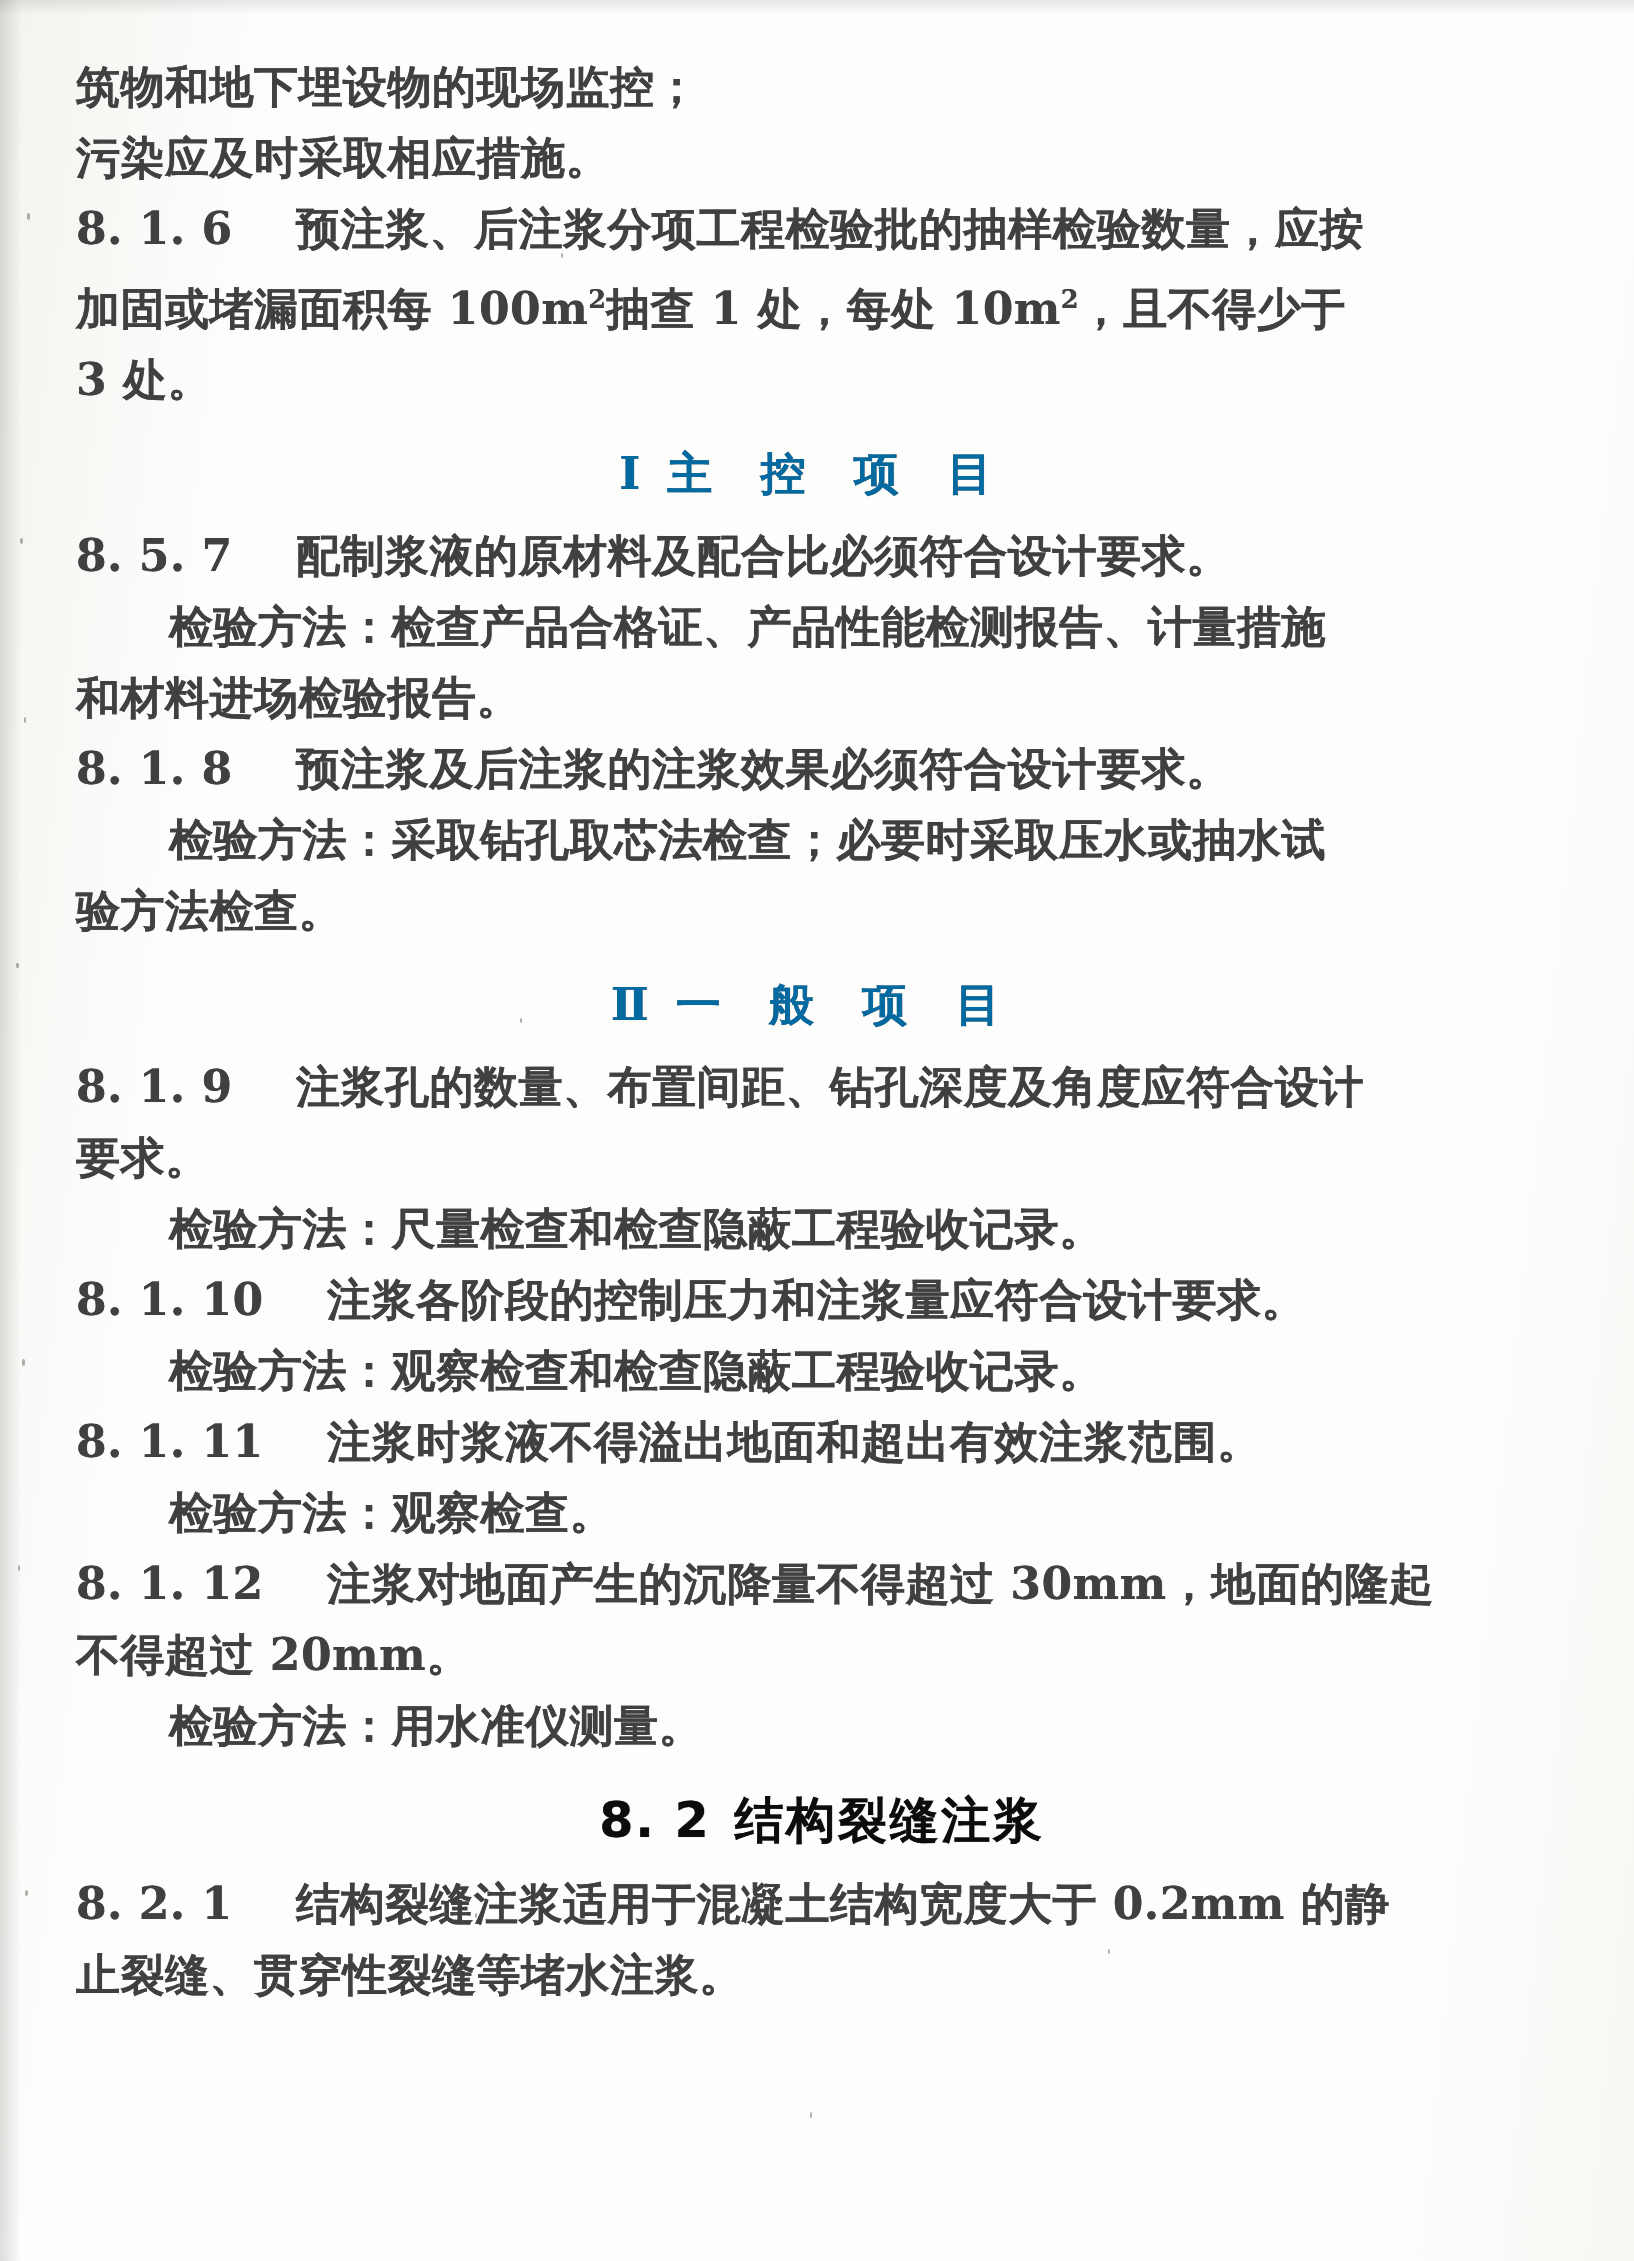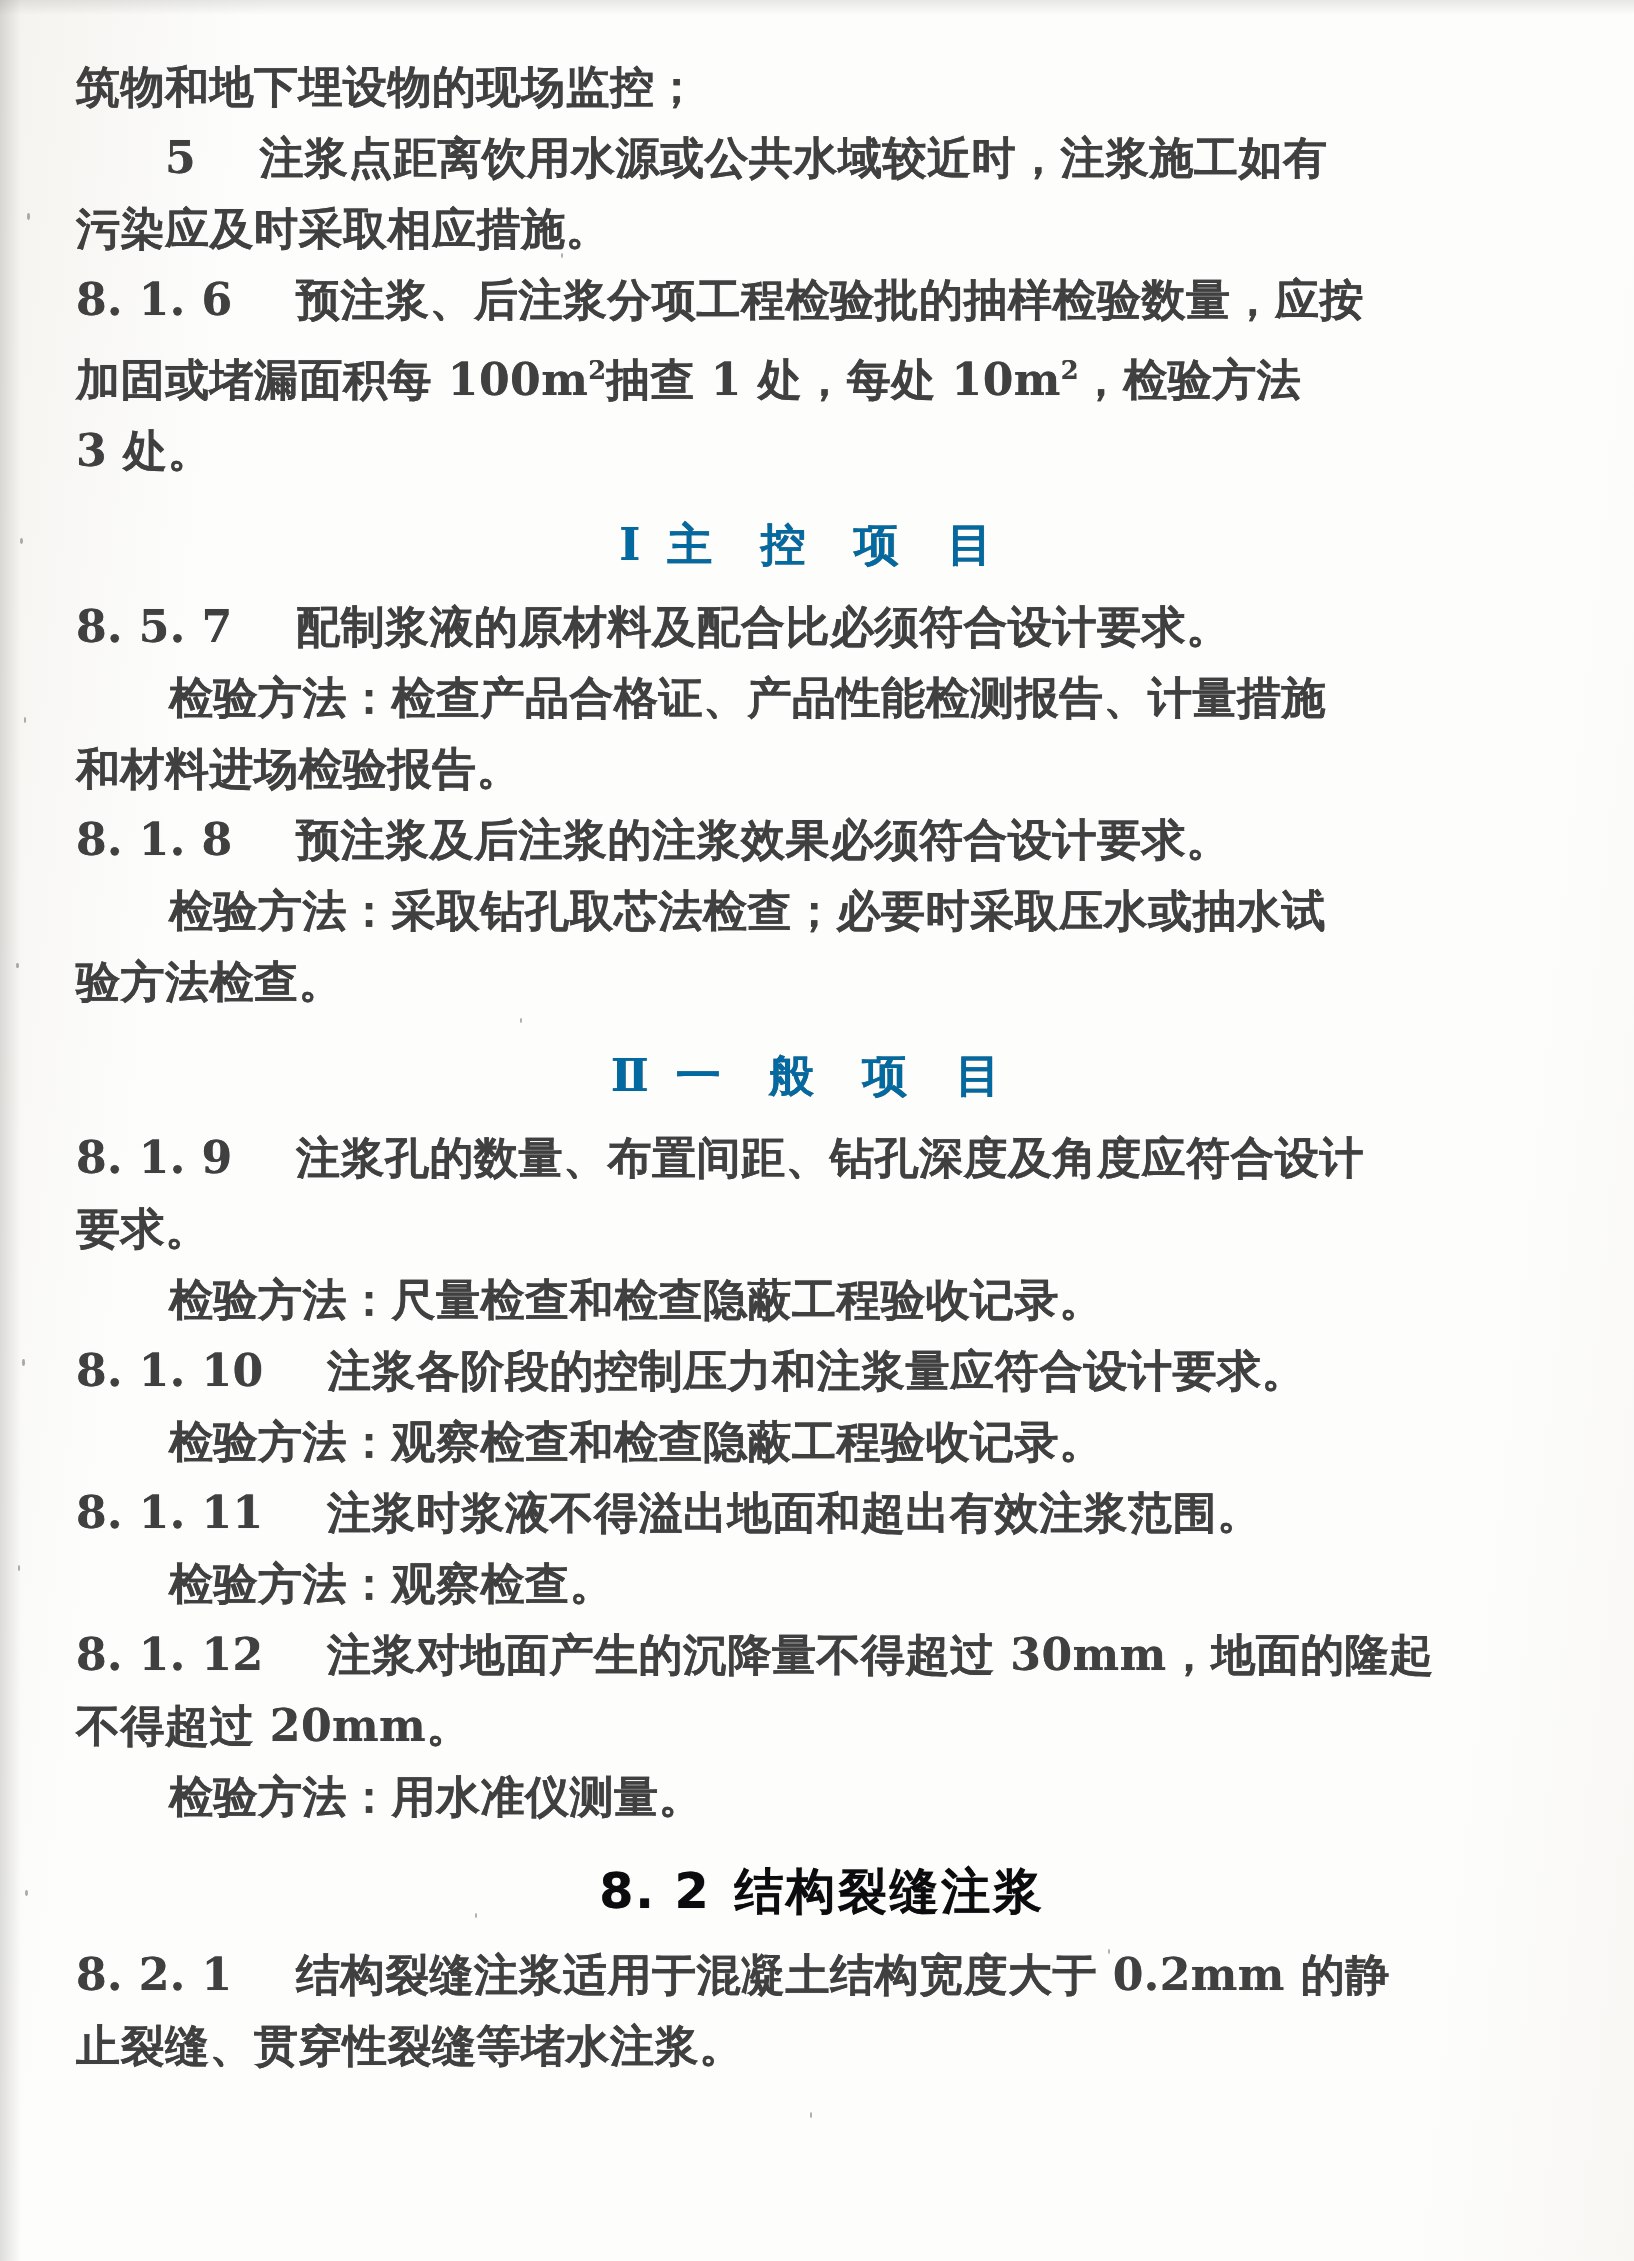--- a/index.html
+++ b/index.html
@@ -142,25 +142,24 @@
   <div class="speck" style="left:561px; top:253px; width:2.3px; height:5px;"></div>
   <div class="speck" style="left:520px; top:1018px; width:2.3px; height:4.5px;"></div>
   <div class="speck" style="left:1108px; top:1949px; width:2.3px; height:5.4px;"></div>
   <div class="speck" style="left:810px; top:2112px; width:2.3px; height:5.9px;"></div>
   <div class="speck" style="left:475px; top:1913px; width:2.3px; height:5px;"></div>
 
   <div id="content">
 
     <div class="line">筑物和地下埋设物的现场监控；</div>
 
-    <div class="line indent-1">5    注浆点距离饮用水源或公共水域较近时，注浆施工如有</div>
     <div class="line">污染应及时采取相应措施。</div>
 
     <div class="line">8. 1. 6    预注浆、后注浆分项工程检验批的抽样检验数量，应按</div>
-    <div class="line"><span>加固或堵漏面积每 100m</span><span class="sup">2</span><span>抽查 1 处，每处 10m</span><span class="sup">2</span><span>，检验方法</span></div>
+    <div class="line"><span>加固或堵漏面积每 100m</span><span class="sup">2</span><span>抽查 1 处，每处 10m</span><span class="sup">2</span><span>，且不得少于</span></div>
     <div class="line">3 处。</div>
 
     <div class="gap-md"></div>
 
     <div class="subhead"><span class="roman">Ⅰ</span><span>主 控 项 目</span></div>
 
     <div class="gap-sm"></div>
 
     <div class="line">8. 5. 7    配制浆液的原材料及配合比必须符合设计要求。</div>
     <div class="line indent-2">检验方法：检查产品合格证、产品性能检测报告、计量措施</div>

